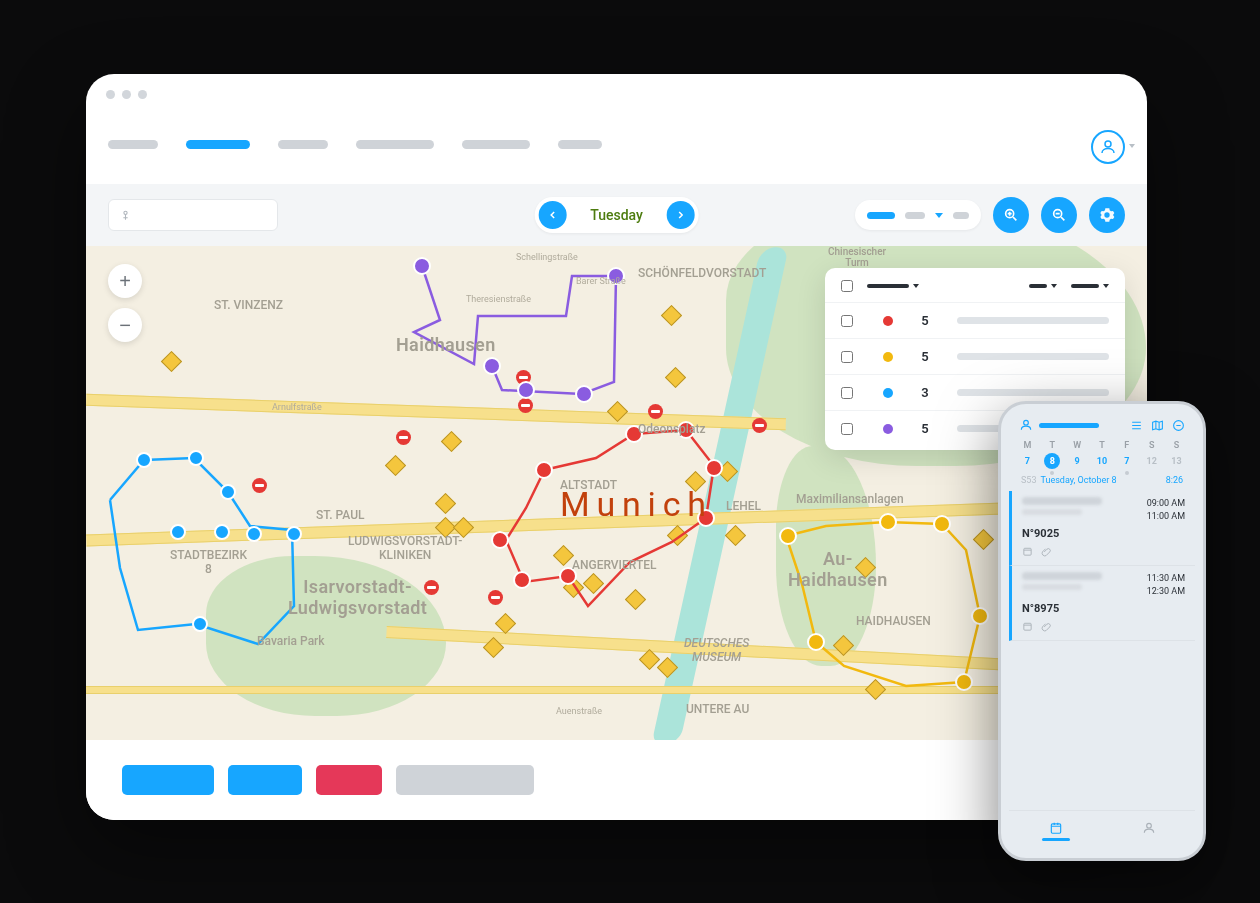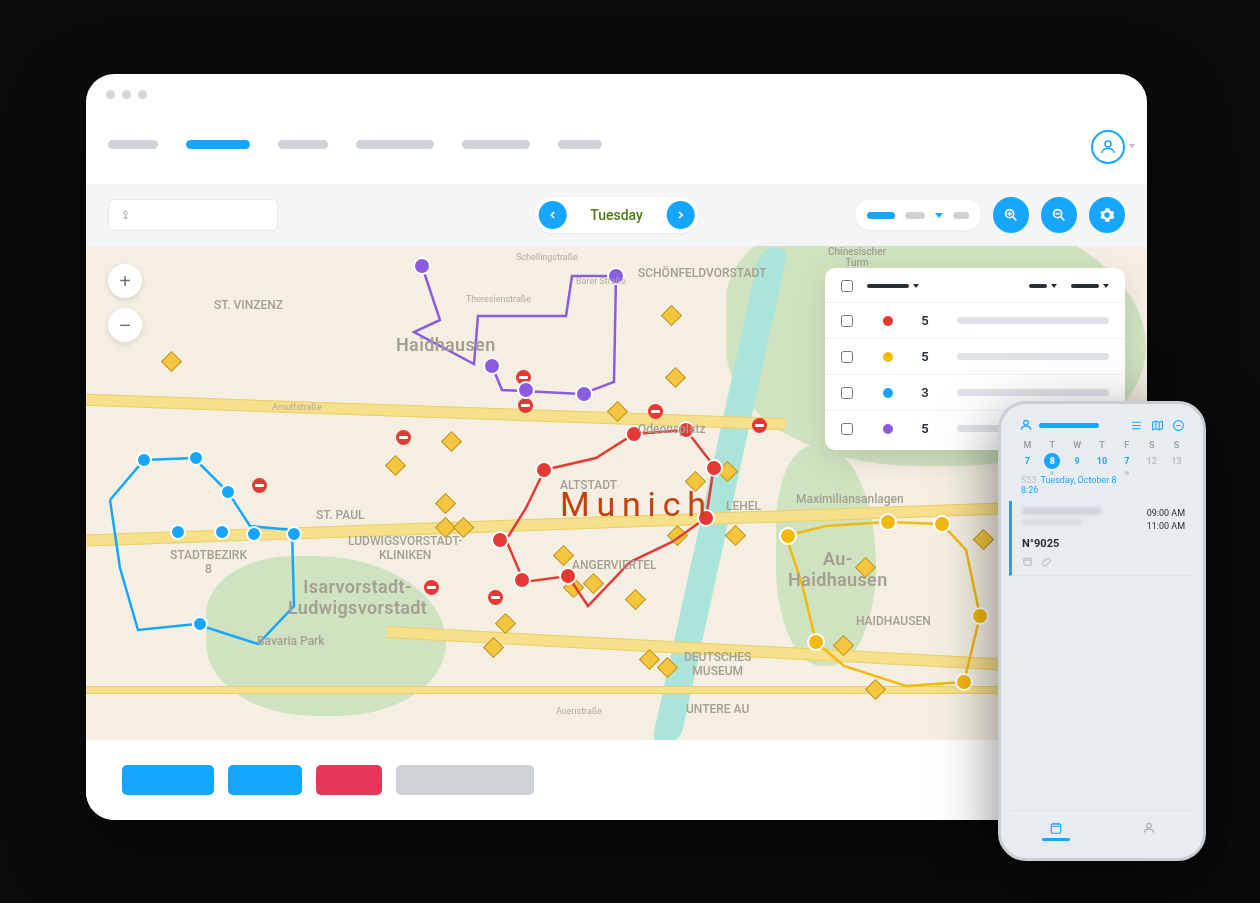--- a/index.html
+++ b/index.html
@@ -326,21 +326,20 @@
   }
   .ph-activity-row .act { font-weight: 700; color: #2a2f36; }
   .ph-activity-row .drv { color: #17a6ff; font-weight: 600; display: flex; align-items: center; gap: 4px; }
 
   .ph-date-row {
     display: flex;
     justify-content: space-between;
     padding: 0 12px 6px;
     font-size: 9px;
     color: #17a6ff;
-    flex-direction: column;
   }
   .ph-date-row .lbl { color: #b8bfc6; margin-right: 4px; }
 
   .ph-list { flex: 1; overflow: hidden; position: relative; }
   .ph-card {
     border-left: 3px solid #17a6ff;
     background: #e7ecf1;
     padding: 6px 10px 8px 10px;
     border-bottom: 1px solid #dde2e7;
   }
@@ -663,21 +662,21 @@
         <div class="district-label" style="left: 128px; top: 52px;">ST. VINZENZ</div>
         <div class="district-label" style="left: 310px; top: 88px; font-size: 18px; font-weight: 600; letter-spacing: 0.02em;">Haidhausen</div>
         <div class="district-label" style="left: 552px; top: 176px;">Odeonsplatz</div>
         <div class="district-label" style="left: 640px; top: 238px; margin-top: 15px;">LEHEL</div>
         <div class="district-label" style="left: 262px; top: 288px;">LUDWIGSVORSTADT-<br>KLINIKEN</div>
         <div class="district-label" style="left: 202px; top: 330px; font-size: 18px; font-weight: 600; letter-spacing: 0.02em;">Isarvorstadt-<br>Ludwigsvorstadt</div>
         <div class="district-label" style="left: 84px; top: 302px;">STADTBEZIRK<br>8</div>
         <div class="district-label" style="left: 230px; top: 262px;">ST. PAUL</div>
         <div class="district-label" style="left: 144px; top: 388px; margin-left: 27px;">Bavaria Park</div>
         <div class="district-label" style="left: 486px; top: 312px;">ANGERVIERTEL</div>
-        <div class="district-label" style="left: 598px; top: 404px;">DEUTSCHES<br>MUSEUM</div>
+        <div class="district-label" style="left: 598px; top: 390px; font-style: italic;">DEUTSCHES<br>MUSEUM</div>
         <div class="district-label" style="left: 702px; top: 302px; font-size: 18px; font-weight: 600; letter-spacing: 0.02em;">Au-<br>Haidhausen</div>
         <div class="district-label" style="left: 710px; top: 246px;">Maximiliansanlagen</div>
         <div class="district-label" style="left: 742px; top: 0px; font-size: 10px;">Chinesischer<br>Turm</div>
         <div class="district-label" style="left: 474px; top: 232px;">ALTSTADT</div>
         <div class="district-label" style="left: 770px; top: 368px;">HAIDHAUSEN</div>
         <div class="district-label" style="left: 600px; top: 456px;">UNTERE AU</div>
       </div>
     <div id="street-labels">
         <div class="street-label" style="left: 430px; top: 6px;">Schellingstraße</div>
         <div class="street-label" style="left: 380px; top: 48px;">Theresienstraße</div>
@@ -802,20 +801,39 @@
           <div class="icons-row">
             <svg viewBox="0 0 24 24" fill="none" stroke="currentColor" stroke-width="2">
               <rect x="4" y="5" width="16" height="15" rx="2"></rect>
               <path d="M4 9h16"></path>
             </svg>
             <svg viewBox="0 0 24 24" fill="none" stroke="currentColor" stroke-width="2">
               <path d="M7 13l6-6a4 4 0 016 6l-8 8a6 6 0 01-8-8l7-7"></path>
             </svg>
           </div>
         </div>
+        <div class="ph-card">
+          <div class="top">
+            <div>
+              <div class="blur-title"></div>
+              <div class="blur-sub"></div>
+            </div>
+            <div class="times">11:30 AM<br>12:30 AM</div>
+          </div>
+          <div class="num">N°8975</div>
+          <div class="icons-row">
+            <svg viewBox="0 0 24 24" fill="none" stroke="currentColor" stroke-width="2">
+              <rect x="4" y="5" width="16" height="15" rx="2"></rect>
+              <path d="M4 9h16"></path>
+            </svg>
+            <svg viewBox="0 0 24 24" fill="none" stroke="currentColor" stroke-width="2">
+              <path d="M7 13l6-6a4 4 0 016 6l-8 8a6 6 0 01-8-8l7-7"></path>
+            </svg>
+          </div>
+        </div>
       </div>
 
     <div class="ph-tabbar">
       <div class="tab active">
         <svg viewBox="0 0 24 24" fill="none" stroke="currentColor" stroke-width="2">
             <rect x="4" y="5" width="16" height="16" rx="2"></rect>
             <path d="M4 9h16M9 3v4M15 3v4"></path>
           </svg>
         <span class="underline"></span>
       </div>

